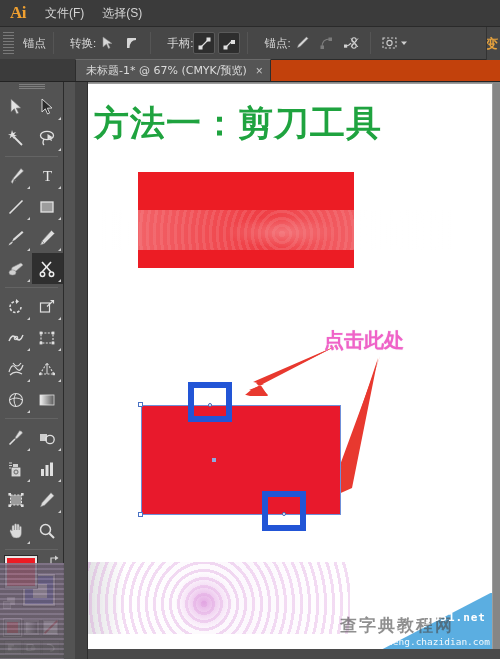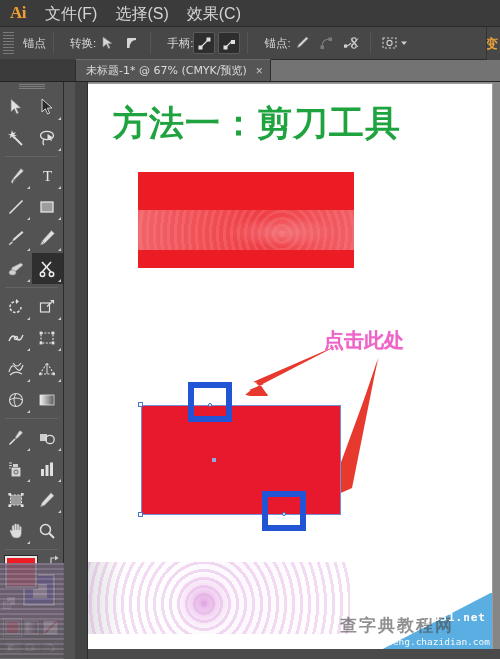--- a/index.html
+++ b/index.html
@@ -19,21 +19,21 @@
     border-bottom: 1px solid #2a2a2a;
   }
   .ai-logo {
     width: 36px; height: 27px;
     display: flex; align-items: center; justify-content: center;
     color: #f0a030; font-size: 17px; font-weight: bold;
     font-family: "Liberation Serif", "DejaVu Serif", serif;
     letter-spacing: -0.5px;
   }
   .menu-item {
-    color: #d4d4d4; font-size: 16px;
+    color: #d4d4d4; font-size: 12px;
     padding: 0 9px; white-space: nowrap;
     line-height: 27px;
   }
 
   
   .controlbar {
     position: absolute; left: 0; top: 27px; width: 500px; height: 33px;
     background: #474747;
     display: flex; align-items: center;
     border-bottom: 1px solid #2b2b2b;
@@ -73,21 +73,21 @@
     border-left: 1px solid #333;
   }
   .cb-cut-glyph {
     color: #e8a33d; font-size: 13px; font-weight: bold;
     margin-left: -4px;
   }
 
   
   .tabbar {
     position: absolute; left: 0; top: 60px; width: 500px; height: 22px;
-    background: #737373;
+    background: #c2410c;
     display: flex; align-items: flex-end;
     border-bottom: 1px solid #232323;
   }
   .tab-spacer { width: 75px; height: 22px; background: #3b3b3b; }
   .doc-tab {
     height: 22px; background: #555;
     display: flex; align-items: center;
     padding: 0 7px 0 10px;
     border-left: 1px solid #2d2d2d;
     border-right: 1px solid #2d2d2d;
@@ -235,21 +235,21 @@
   }
   .artboard {
     position: absolute; left: 0; top: 2px;
     width: 404px; height: 567px;
     background: #ffffff;
     box-shadow: 0 0 0 1px #9d9d9d;
   }
 
   
   .doc-title {
-    position: absolute; left: 25px; top: 16px;
+    position: absolute; left: 6px; top: 16px;
     color: #1fa33f; font-weight: bold;
     font-size: 35px; letter-spacing: 1px;
     font-family: "DejaVu Sans", "Liberation Sans", sans-serif;
     white-space: nowrap;
   }
 
   
   .rect-top {
     position: absolute; left: 50px; top: 88px;
     width: 216px; height: 96px;
@@ -368,21 +368,20 @@
 </style>
 </head>
 <body>
 
 <div id="app">
 
   <div class="menubar">
     <div class="ai-logo">Ai</div>
     <div class="menu-item">文件(F)</div>
     <div class="menu-item">选择(S)</div>
-    <div class="menu-item">效果(C)</div>
   </div>
 
   <div class="controlbar">
     <div class="grip"></div>
     <div class="cb-label">锚点</div>
 
     <div class="cb-sep"></div>
 
     <div class="cb-label">转换:</div>
     <div class="cb-group">

